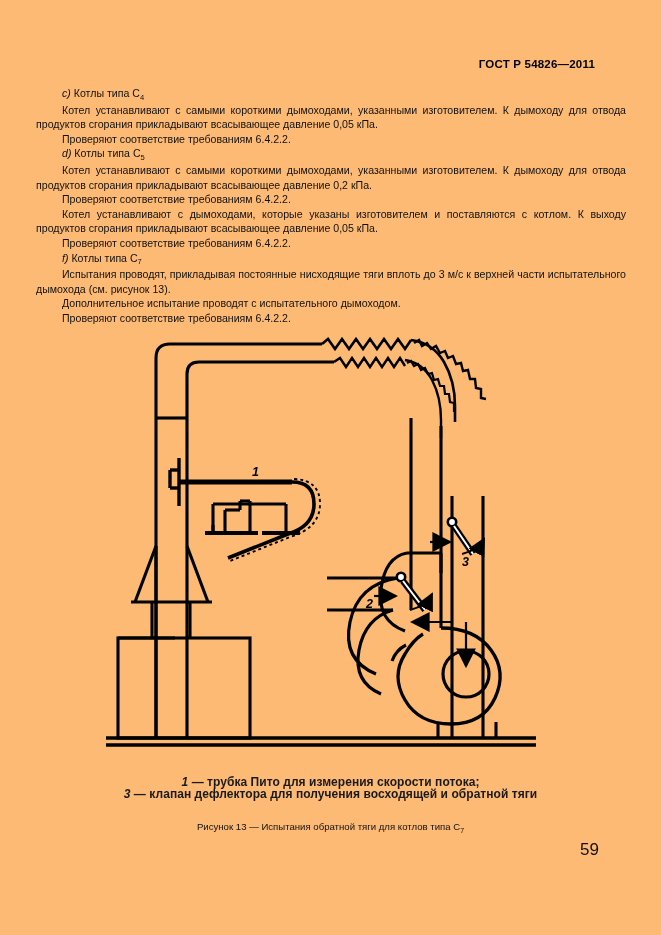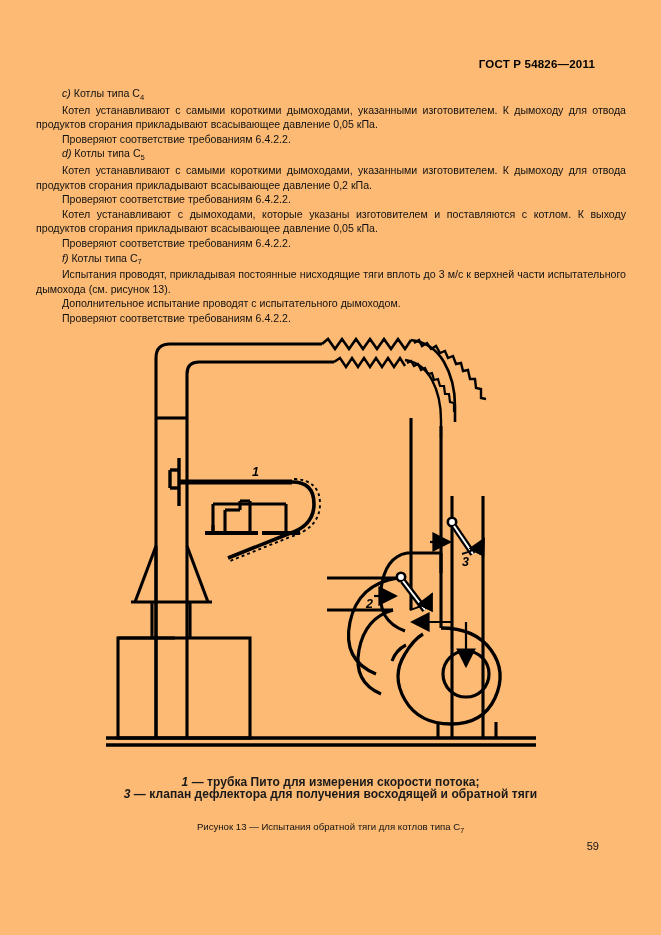--- a/index.html
+++ b/index.html
@@ -101,21 +101,21 @@
     vertical-align: baseline;
     position: relative;
     top: 2.5px;
   }
 
   
   .pageno {
     position: absolute;
     right: 62px;
     top: 840px;
-    font-size: 11px;
+    font-size: 17px;
     color: #111;
   }
 </style>
 </head>
 <body>
 
 <div class="page">
 
   <div class="header">ГОСТ Р 54826—2011</div>
 

